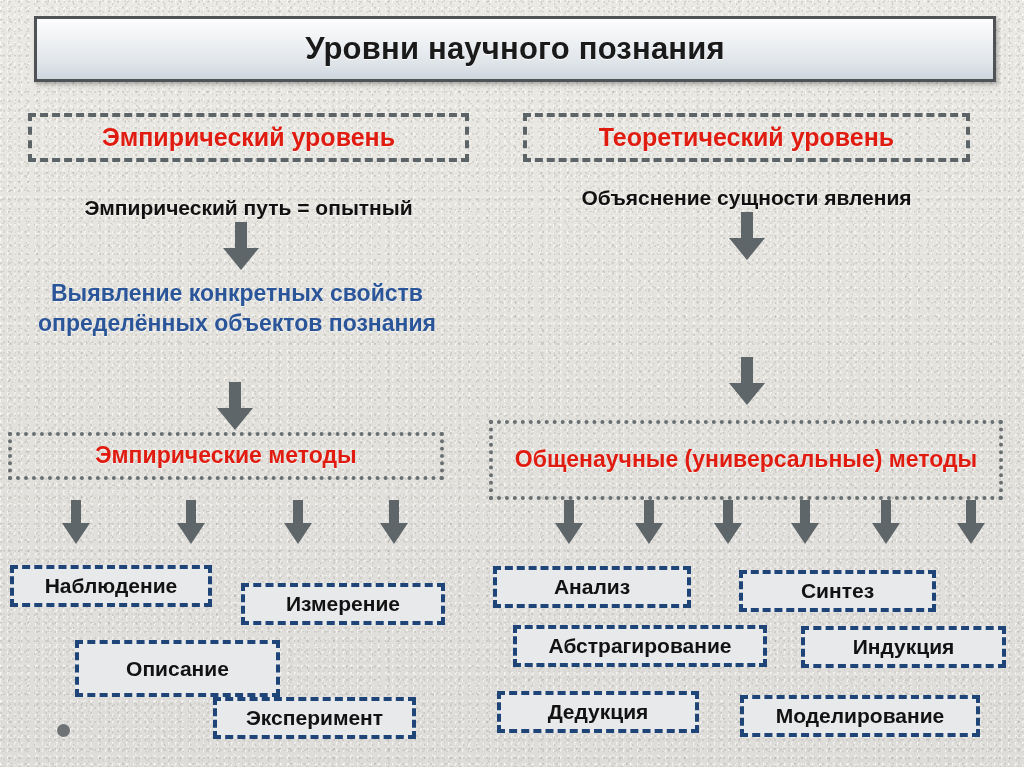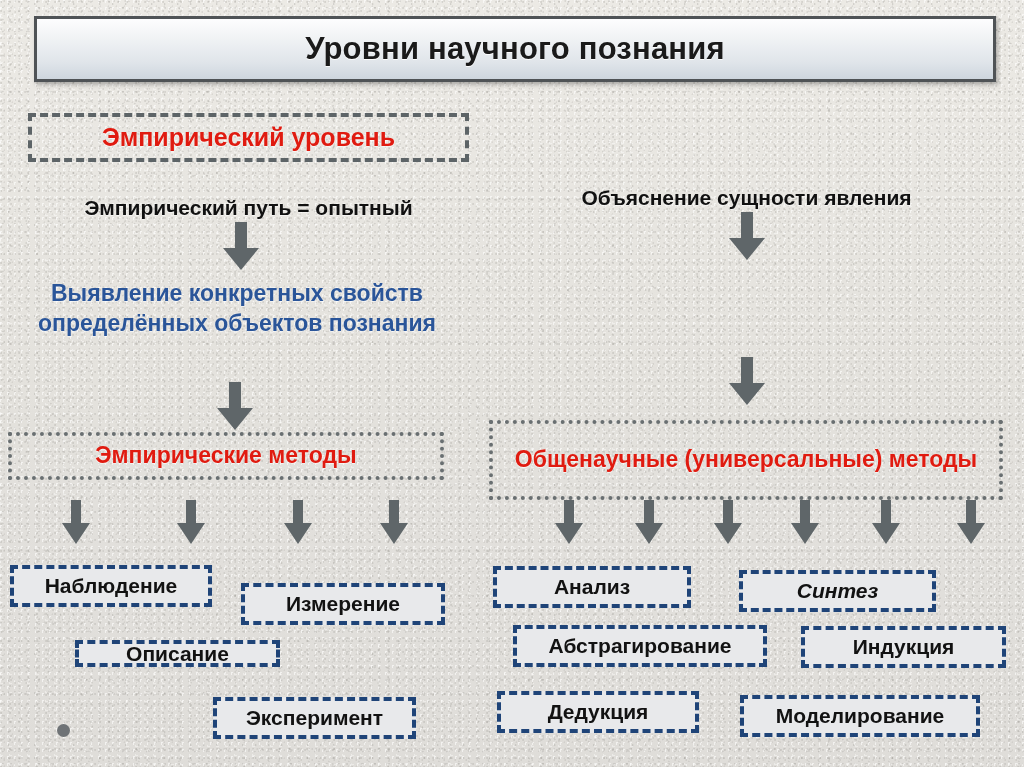--- a/index.html
+++ b/index.html
@@ -137,26 +137,26 @@
   .term span {
     color: #121212;
     font-size: 21px;
     font-weight: bold;
     white-space: nowrap;
   }
 
   
   #t-observe { left: 10px;  top: 565px; width: 202px; height: 42px; }
   #t-measure { left: 241px; top: 583px; width: 204px; height: 42px; }
-  #t-describe{ left: 75px;  top: 640px; width: 205px; height: 27px; }
+  #t-describe{ left: 75px;  top: 640px; width: 205px; height: 57px; }
   #t-experim { left: 213px; top: 697px; width: 203px; height: 42px; }
 
   
   #t-analysis{ left: 493px; top: 566px; width: 198px; height: 42px; }
-  #t-synth   { left: 739px; top: 570px; width: 197px; height: 42px; font-style: italic; }
+  #t-synth   { left: 739px; top: 570px; width: 197px; height: 42px; }
   #t-abstr   { left: 513px; top: 625px; width: 254px; height: 42px; }
   #t-induct  { left: 801px; top: 626px; width: 205px; height: 42px; }
   #t-deduct  { left: 497px; top: 691px; width: 202px; height: 42px; }
   #t-model   { left: 740px; top: 695px; width: 240px; height: 42px; }
 
   
   .arrow { display: block; }
   .arrow svg { display: block; }
 
   
@@ -173,20 +173,23 @@
 <div id="slide" class="abs">
 
   <div id="title-banner" class="abs">
     <div id="title-text">Уровни научного познания</div>
   </div>
 
   <div id="emp-head" class="abs level-head">
     <span>Эмпирический уровень</span>
   </div>
 
+  <div id="theor-head" class="abs level-head">
+    <span>Теоретический уровень</span>
+  </div>
 
   <div id="emp-path" class="abs black-line">Эмпирический путь = опытный</div>
   <div id="theor-ess" class="abs black-line">Объяснение сущности явления</div>
 
   <div class="abs arrow" style="left:221px; top:222px;">
     <svg width="40" height="48" viewBox="0 0 40 48" aria-hidden="true">
       <path d="M14 0 H26 V26 H38 L20 48 L2 26 H14 Z" fill="#5f6669"></path>
     </svg>
   </div>
 

